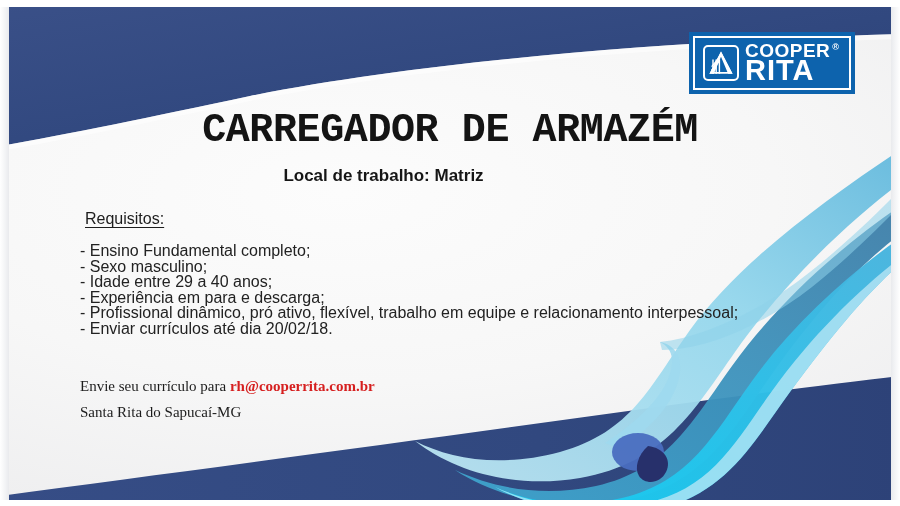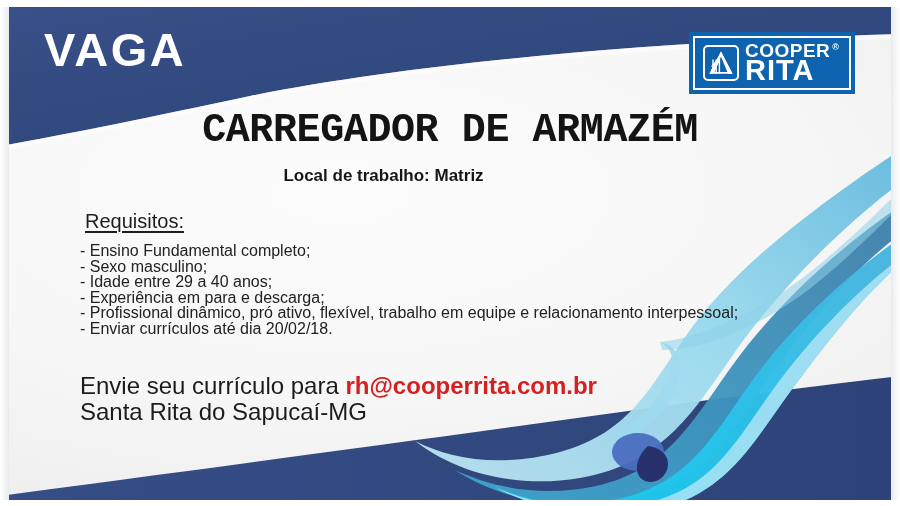--- a/index.html
+++ b/index.html
@@ -152,21 +152,21 @@
     font-weight: bold;
     color: #161616;
     font-family: "Liberation Sans", "DejaVu Sans", sans-serif;
   }
 
   
   .req-heading {
     position: absolute;
     left: 85px;
     top: 210px;
-    font-size: 20px;
+    font-size: 16px;
     color: #1d1d1d;
     text-decoration: underline;
     text-underline-offset: 3px;
     font-family: "Liberation Sans", "DejaVu Sans", sans-serif;
   }
   .req-list {
     position: absolute;
     left: 80px;
     top: 243px;
     margin: 0;
@@ -181,25 +181,25 @@
     font-family: "Liberation Sans", "DejaVu Sans", sans-serif;
   }
 
   
   .contact {
     position: absolute;
     left: 80px;
     top: 373px;
   }
   .contact-line {
-    font-size: 24px;
+    font-size: 15px;
     color: #1c1c1c;
     line-height: 26px;
     white-space: nowrap;
-    font-family: Liberation Sans, sans-serif;
+    font-family: Liberation Serif, serif;
   }
   .email {
     color: #d61f1f;
     font-weight: bold;
   }
 </style>
 </head>
 <body>
 
 <div id="slide">
@@ -270,21 +270,20 @@
       <path d="M 648,446 C 664,448 672,460 666,472 C 660,484 645,485 639,476
                C 634,468 638,455 648,446 Z" fill="#27306b"></path>
     </g>
   </svg>
 
   <div class="paper-edge-l"></div>
   <div class="paper-edge-r"></div>
   <div class="paper-edge-t"></div>
   <div class="paper-edge-b"></div>
 
-  <div class="vaga">VAGA</div>
 
   <div class="logo-box">
     <div class="logo-inner">
       <div class="logo-mark">
         <svg viewBox="0 0 36 36" width="32" height="32" style="display:block;">
           <polygon points="18,5 31,30 5,30" fill="#ffffff"></polygon>
           <polygon points="18,9 27.5,28 8.5,28" fill="#0d63ad"></polygon>
           <g stroke="#ffffff" stroke-width="1.6">
             <line x1="9" y1="14" x2="9" y2="30"></line>
             <line x1="12.6" y1="14" x2="12.6" y2="30"></line>

